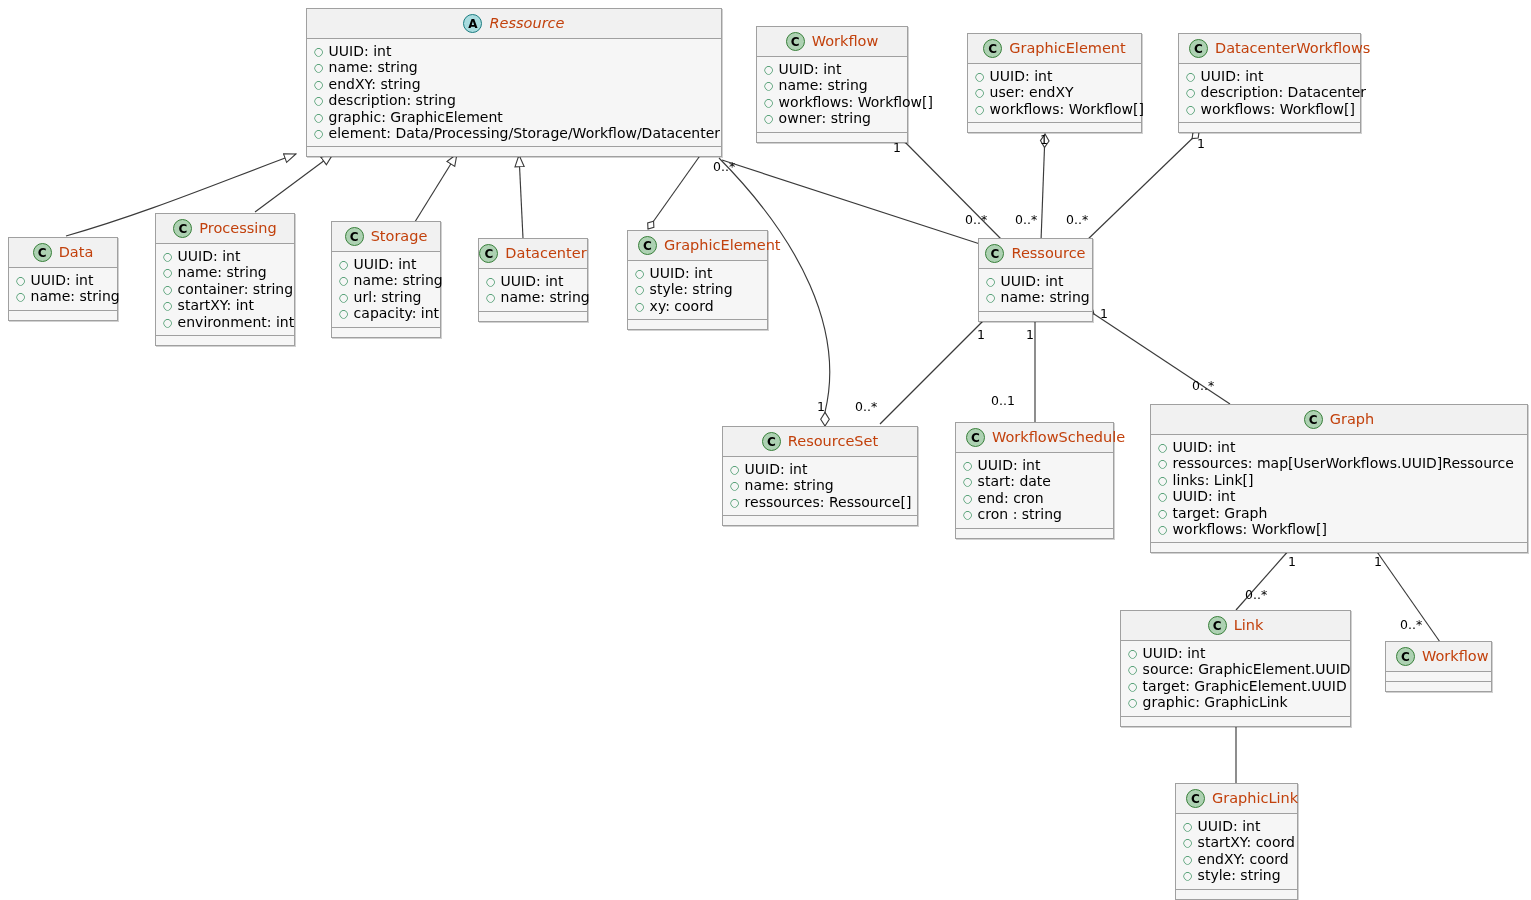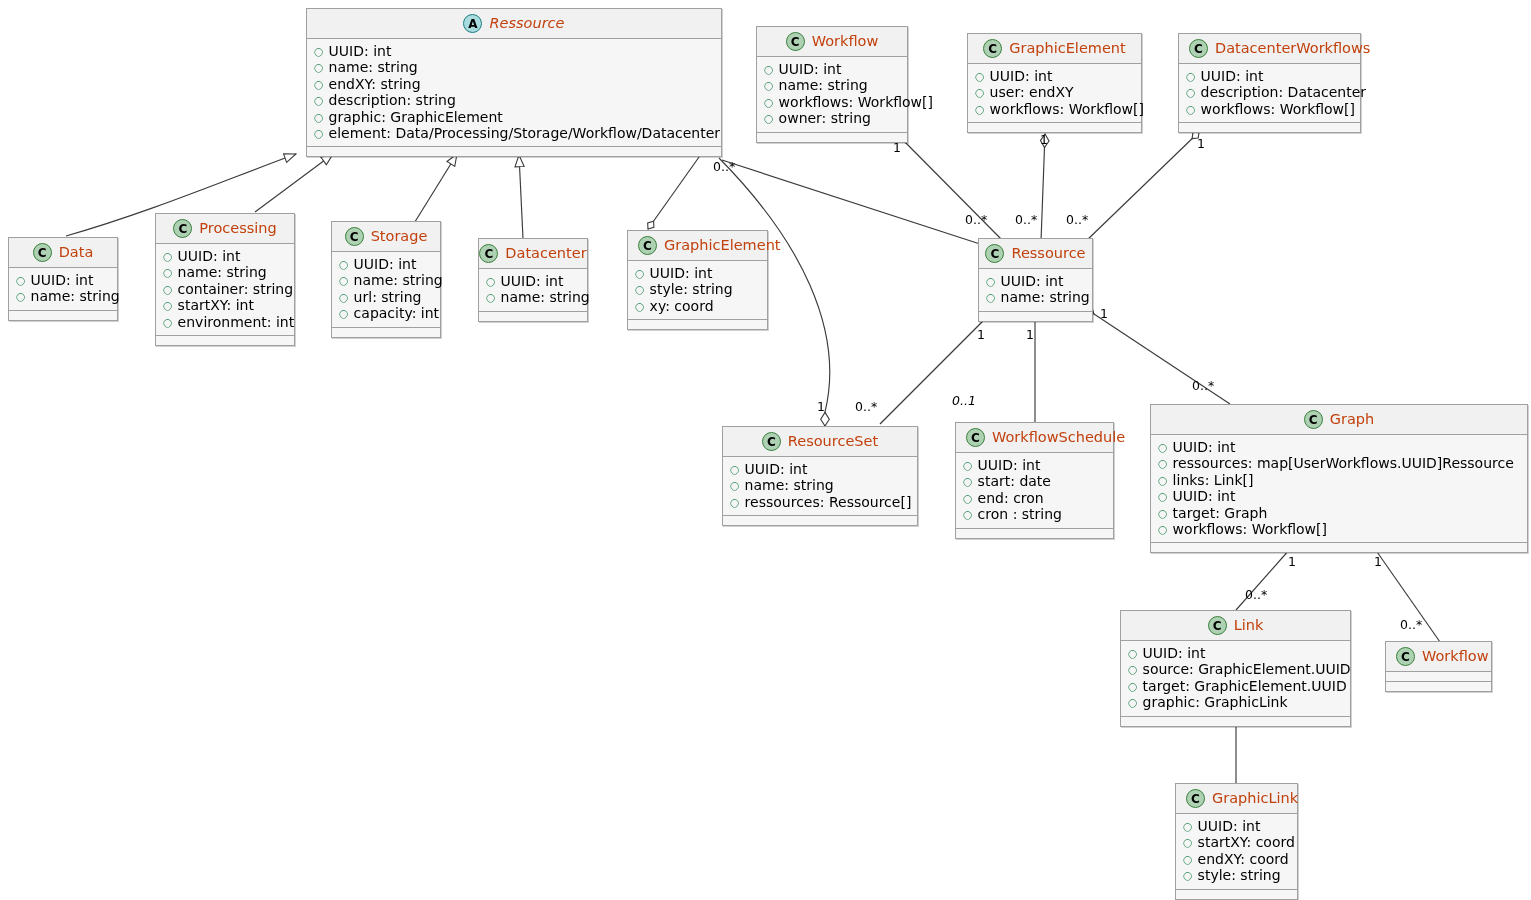--- a/index.html
+++ b/index.html
@@ -502,21 +502,21 @@
       <span class="mult" style="left: 1040px; top: 134px;">1</span>
       <span class="mult" style="left: 1197px; top: 138px;">1</span>
       <span class="mult" style="left: 965px; top: 214px;">0..*</span>
       <span class="mult" style="left: 1015px; top: 214px;">0..*</span>
       <span class="mult" style="left: 1066px; top: 214px;">0..*</span>
       <span class="mult" style="left: 713px; top: 161px;">0..*</span>
       <span class="mult" style="left: 817px; top: 401px;">1</span>
       <span class="mult" style="left: 855px; top: 401px;">0..*</span>
       <span class="mult" style="left: 977px; top: 329px;">1</span>
       <span class="mult" style="left: 1026px; top: 329px;">1</span>
-      <span class="mult" style="left: 952px; top: 395px; font-style: italic;">0..1</span>
+      <span class="mult" style="left: 991px; top: 395px;">0..1</span>
       <span class="mult" style="left: 1100px; top: 308px;">1</span>
       <span class="mult" style="left: 1192px; top: 380px;">0..*</span>
       <span class="mult" style="left: 1288px; top: 556px;">1</span>
       <span class="mult" style="left: 1245px; top: 589px;">0..*</span>
       <span class="mult" style="left: 1374px; top: 556px;">1</span>
       <span class="mult" style="left: 1400px; top: 619px;">0..*</span>
     </div>
 
 </div>
 

